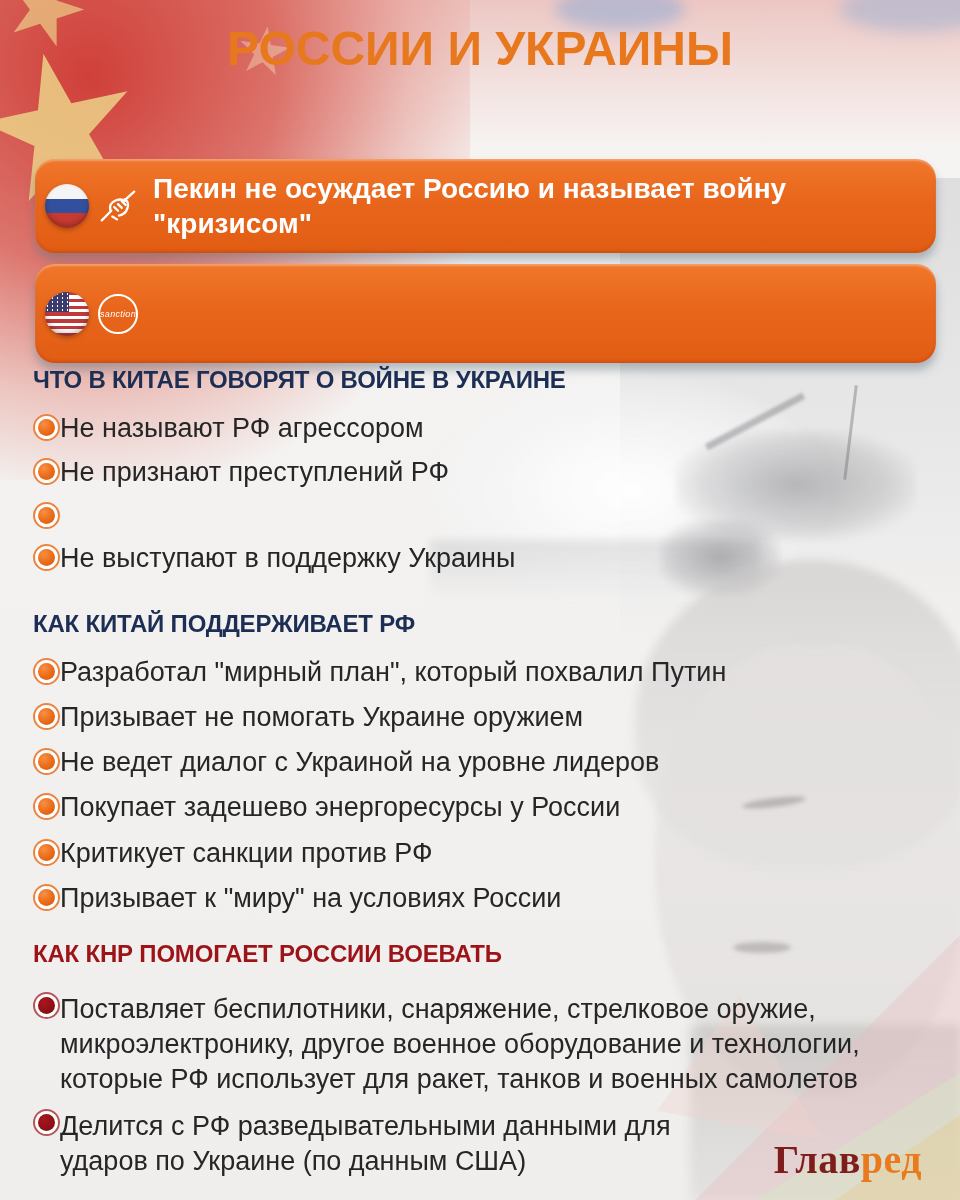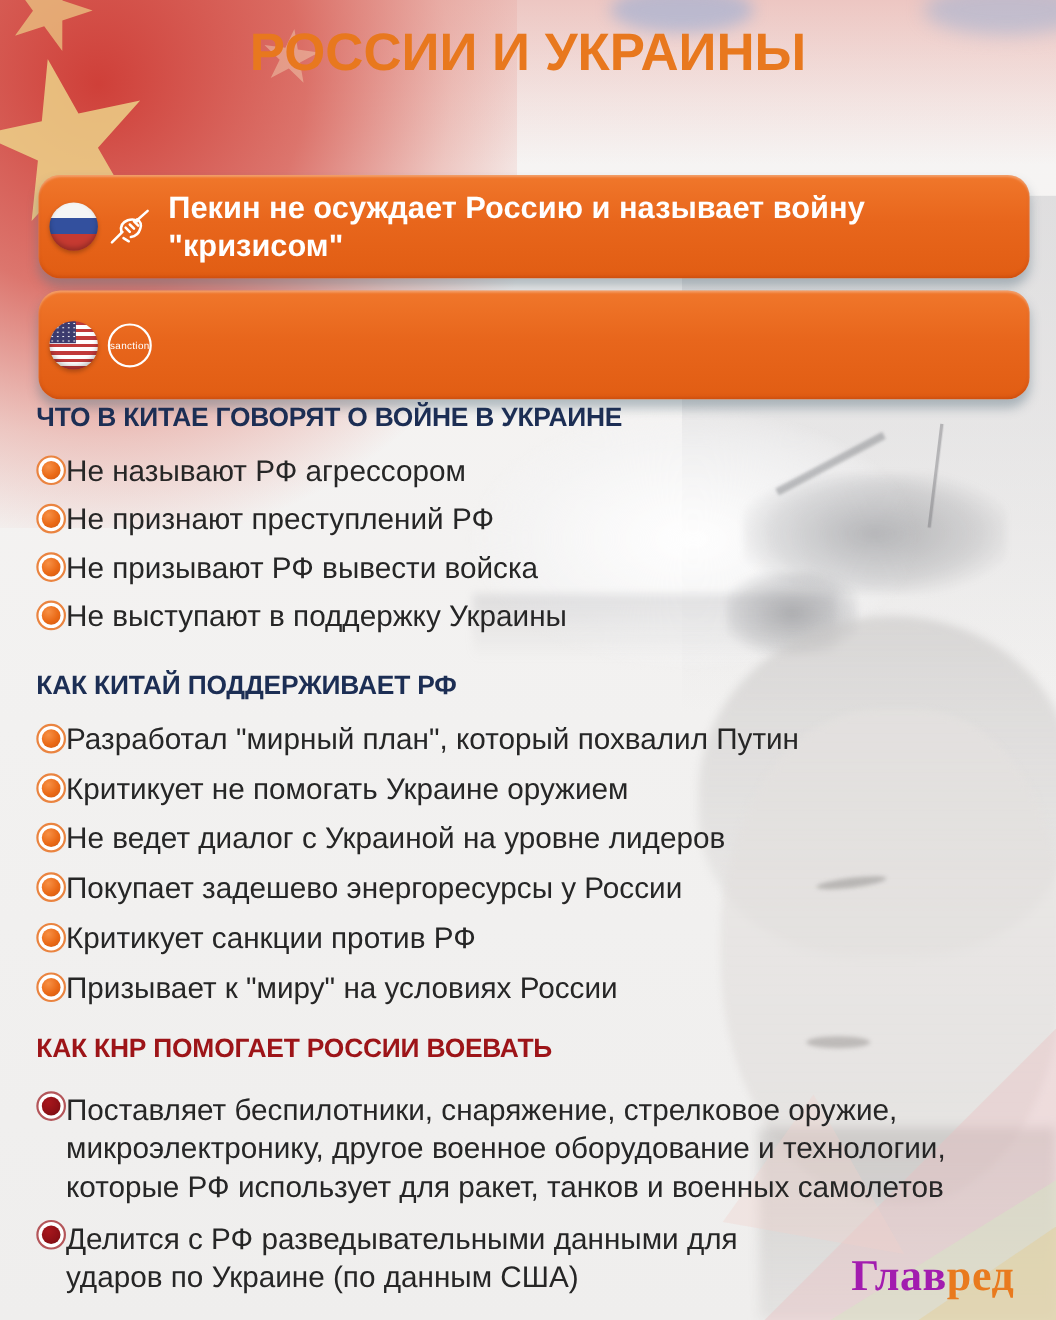--- a/index.html
+++ b/index.html
@@ -60,21 +60,21 @@
   .flag{width:44px;height:44px;border-radius:50%;flex:0 0 auto;overflow:hidden;position:relative;
     box-shadow:inset 0 -3px 5px rgba(0,0,0,.25), 0 2px 4px rgba(0,0,0,.25);}
   .flag-ru{background:linear-gradient(180deg,#f5f5f5 0 33%,#33509e 33% 66%,#c63a31 66% 100%);}
   .flag-us{background:repeating-linear-gradient(180deg,#c13a3a 0 3.4px,#ffffff 3.4px 6.8px);}
   .flag-us::before{content:"";position:absolute;left:0;top:0;width:55%;height:46%;
     background-color:#3c3b6e;
     background-image:radial-gradient(#ffffff 0.8px,transparent 1.1px);
     background-size:5px 4px;}
   .bicon{width:42px;height:42px;flex:0 0 auto;margin-left:8px;display:flex;align-items:center;justify-content:center;}
   .sanction-circle{width:40px;height:40px;border:2px solid #fff;border-radius:50%;box-sizing:border-box;
-    display:flex;align-items:center;justify-content:center;color:#fff;font-size:9px;letter-spacing:.3px;}
+    display:flex;align-items:center;justify-content:center;color:#fff;font-size:9px;letter-spacing:.3px;font-style:italic;}
   .banner .btxt{color:#fff;font-size:28px;font-weight:700;line-height:1.25;margin-left:14px;max-width:750px;}
 
   .section{position:absolute;left:33px;}
   .sec1{top:366px;}
   .sec2{top:610px;}
   .sec3{top:940px;}
   .section h2{margin:0 0 20px 0;font-size:24px;font-weight:800;letter-spacing:-.2px;}
   .sec1 h2,.sec2 h2{color:#1C2E54;}
   .sec3 h2{color:#9D1418;margin-bottom:24px;}
   .item{display:flex;align-items:flex-start;margin-bottom:15px;}
@@ -85,21 +85,21 @@
   .bullet::after{content:"";width:17px;height:17px;border-radius:50%;
     background:radial-gradient(circle at 35% 30%,#f79045 0%,#ea6a17 55%,#d1570e 100%);}
   .sec3 .bullet{border-color:#B4565A;}
   .sec3 .bullet::after{background:radial-gradient(circle at 35% 30%,#a8171d 0%,#8d1016 60%,#700b10 100%);}
   .itxt{font-size:27px;color:#262626;line-height:1.08;}
   .sec3 .itxt{line-height:1.3;max-width:862px;}
   .sec3 .itxt.w680{max-width:680px;}
 
   .logo{position:absolute;top:1136px;right:38px;z-index:6;
     font-family:"Liberation Serif","DejaVu Serif",serif;font-weight:700;font-size:40px;letter-spacing:.5px;}
-  .logo .p1{color:#a21caf;}
+  .logo .p1{color:#7f1d1d;}
   .logo .p2{color:#E97A1E;}
 </style>
 </head>
 <body>
 
 <div id="canvas">
 
   <div class="bg bg-base"></div>
   <div class="bg bg-topwash"></div>
   <div class="bg bg-china"></div>
@@ -162,37 +162,36 @@
       <div class="item">
         <span class="bullet"></span>
         <span class="itxt">Не называют РФ агрессором</span>
       </div>
       <div class="item">
         <span class="bullet"></span>
         <span class="itxt">Не признают преступлений РФ</span>
       </div>
       <div class="item">
         <span class="bullet"></span>
-        <span class="itxt">Не призывают РФ вывести войска</span>
       </div>
       <div class="item">
         <span class="bullet"></span>
         <span class="itxt">Не выступают в поддержку Украины</span>
       </div>
     </div>
 
     <div class="section sec2">
       <h2>КАК КИТАЙ ПОДДЕРЖИВАЕТ РФ</h2>
       <div class="item">
         <span class="bullet"></span>
         <span class="itxt">Разработал "мирный план", который похвалил Путин</span>
       </div>
       <div class="item">
         <span class="bullet"></span>
-        <span class="itxt">Критикует не помогать Украине оружием</span>
+        <span class="itxt">Призывает не помогать Украине оружием</span>
       </div>
       <div class="item">
         <span class="bullet"></span>
         <span class="itxt">Не ведет диалог с Украиной на уровне лидеров</span>
       </div>
       <div class="item">
         <span class="bullet"></span>
         <span class="itxt">Покупает задешево энергоресурсы у России</span>
       </div>
       <div class="item">

